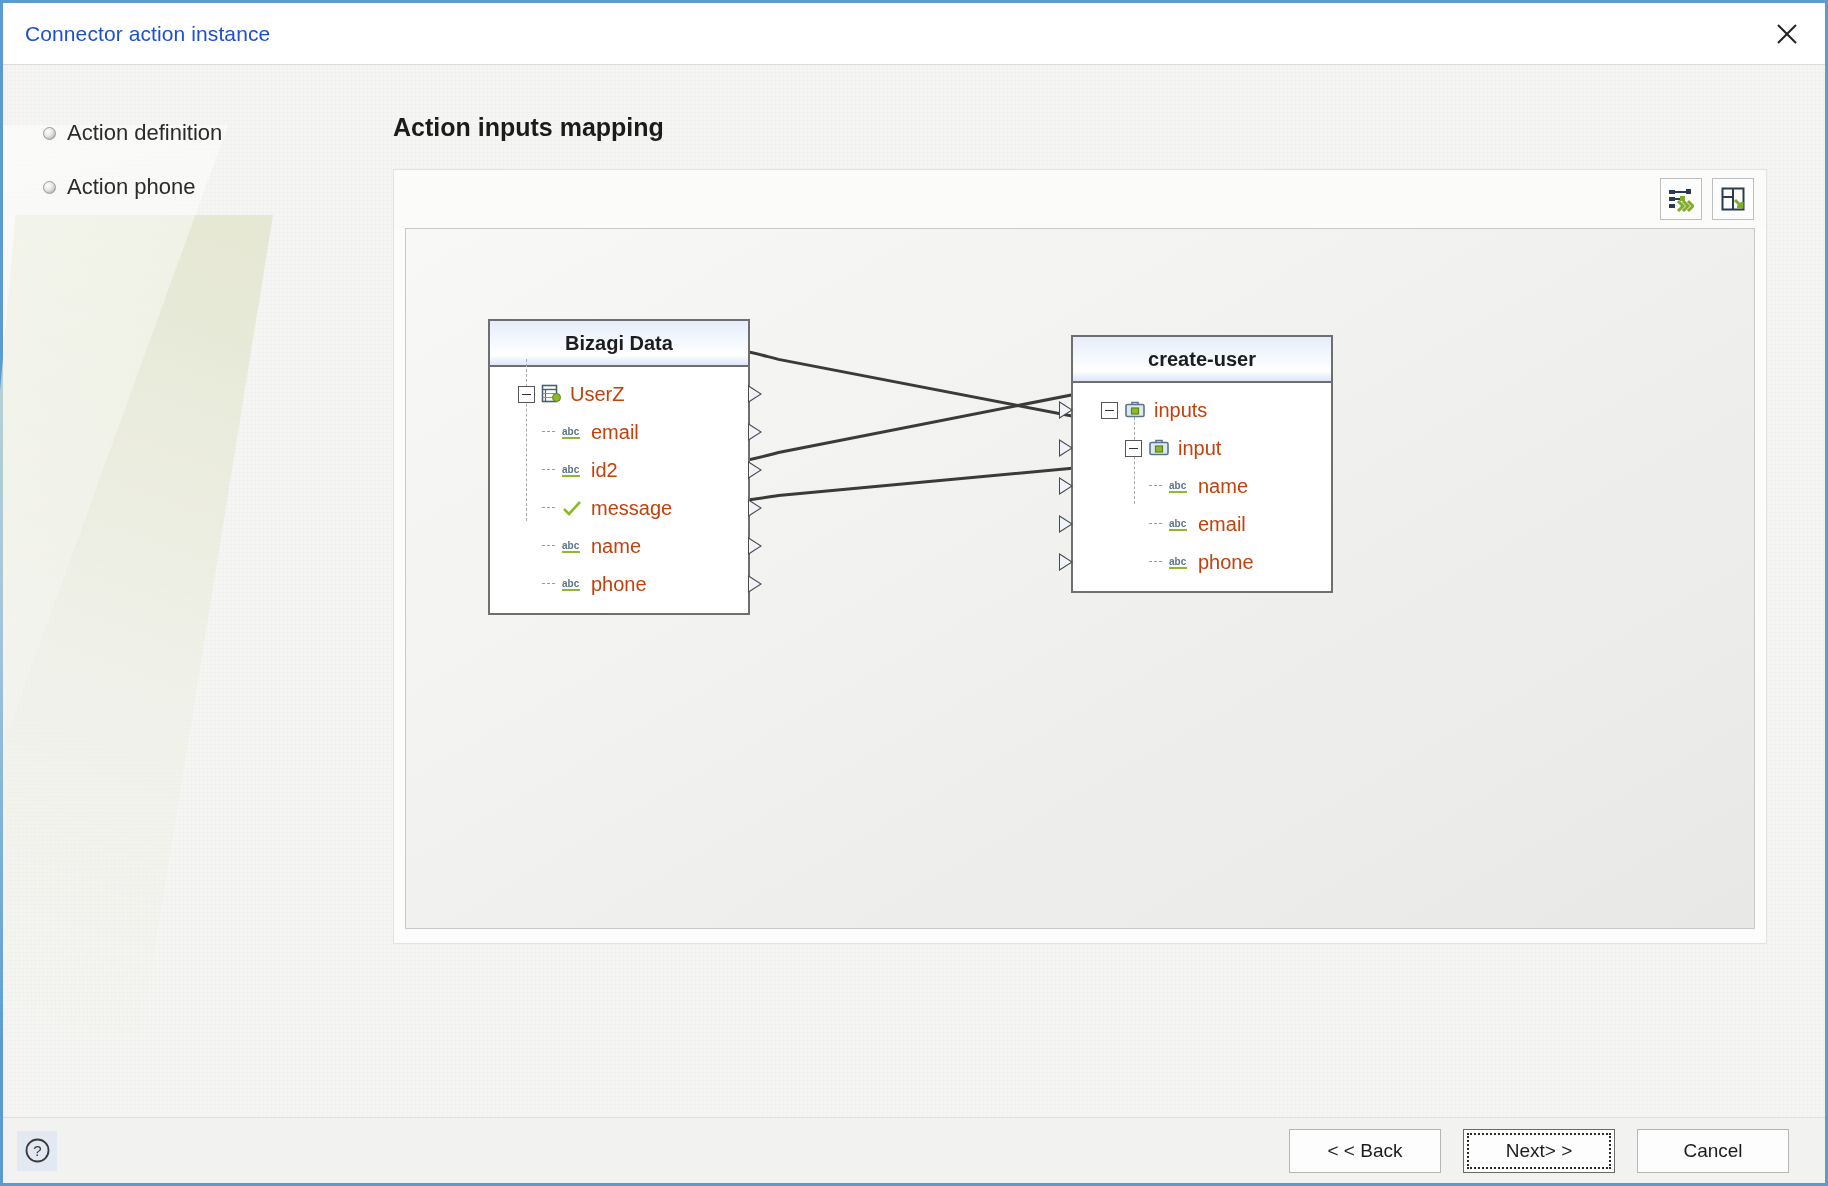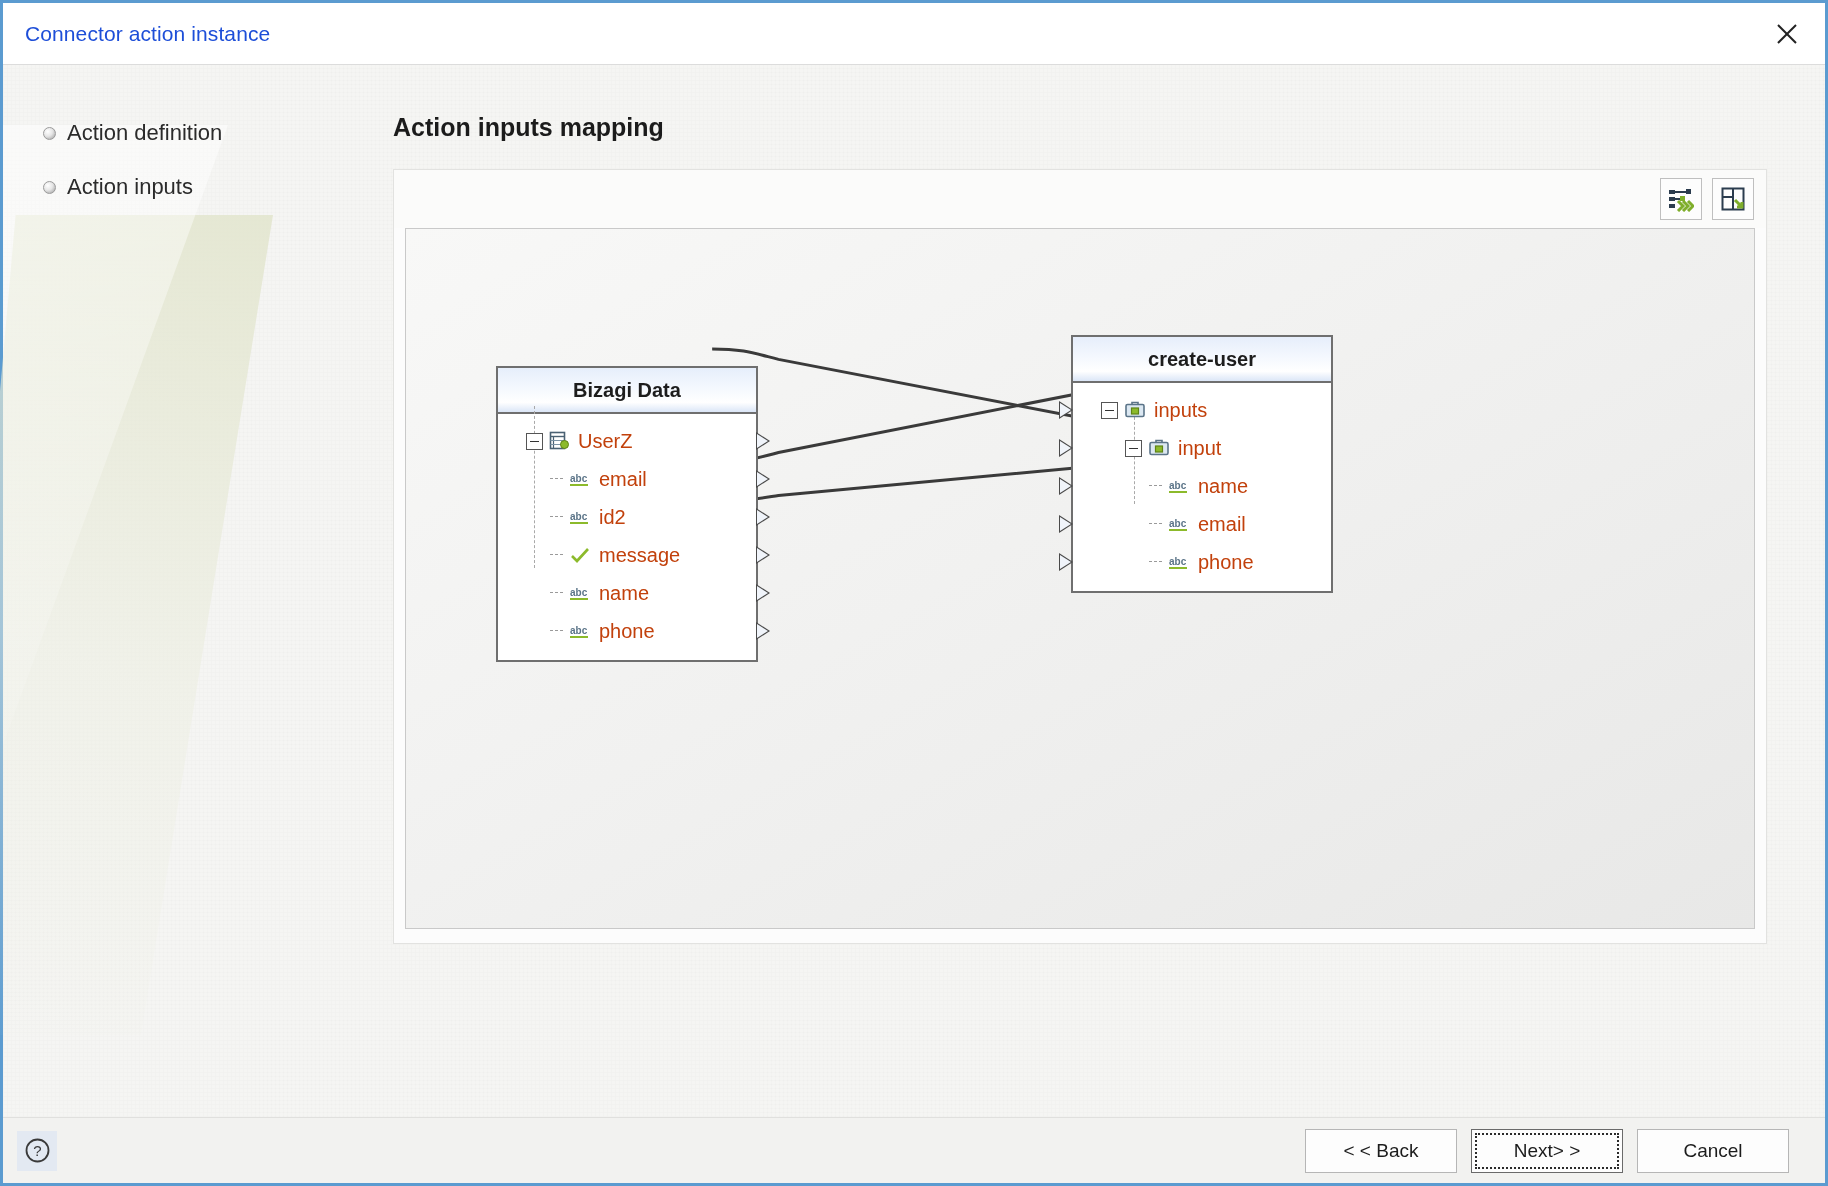--- a/index.html
+++ b/index.html
@@ -269,21 +269,21 @@
   }
   #footer-spacer { flex: 1 1 auto; }
   .wiz-btn {
     width: 152px; height: 44px;
     background: #fdfdfd;
     border: 1px solid #b6b6b6;
     font-family: "Liberation Sans", sans-serif;
     font-size: 19px;
     color: #1c1c1c;
     cursor: pointer;
-    margin-left: 14px;
+    margin-left: 22px;
     position: relative;
   }
   .wiz-btn.focused { border: 1px solid #6a6a6a; }
   .wiz-btn.focused::after {
     content: "";
     position: absolute;
     inset: 3px;
     border: 2px dotted #2a2a2a;
   }
 </style>
@@ -306,21 +306,21 @@
     <div id="watermark"></div>
     <div id="watermark2"></div>
 
     <div id="steps">
       <div class="step">
         <span class="step-bullet"></span>
         <span class="step-label">Action definition</span>
       </div>
       <div class="step">
         <span class="step-bullet"></span>
-        <span class="step-label">Action inputs</span>
+        <span class="step-label">Action phone</span>
       </div>
     </div>
 
     <div id="pane">
       <div id="pane-title">Action inputs mapping</div>
 
       <div id="mapper-frame">
 
         <div id="mapper-toolbar">
           <div class="tool-btn">
@@ -351,21 +351,21 @@
 
           <svg id="links" viewBox="0 0 1158 700" preserveAspectRatio="none">
 
             <path d="M 263,103 C 290,103 300,107 320,112 L 600,166 C 608,167 612,168 618,168" fill="none" stroke="#3a3a3a" stroke-width="2.6"></path>
 
             <path d="M 263,201 C 290,201 300,197 320,192 L 600,137 C 608,136 612,135 618,135" fill="none" stroke="#3a3a3a" stroke-width="2.6"></path>
 
             <path d="M 263,234 C 290,234 300,232 320,229 L 600,203 C 608,202 612,201 618,201" fill="none" stroke="#3a3a3a" stroke-width="2.6"></path>
           </svg>
 
-          <div class="map-box" id="source-box" style="left:90px; top:90px; width:262px;margin-top:47px;">
+          <div class="map-box" id="source-box" style="left:82px; top:90px; width:262px;">
             <div class="map-box-title">Bizagi Data</div>
             <div class="tree">
 
               <div class="guide-v" style="left:36px; top:38px; height:162px;"></div>
 
               <div class="tree-row indent-0">
                 <span class="expander"></span>
                 <span class="ico">
                   <svg width="21" height="20" viewBox="0 0 21 20">
                     <rect x="1.5" y="1.5" width="14" height="16" fill="#fff" stroke="#4a6173" stroke-width="1.6"></rect>

